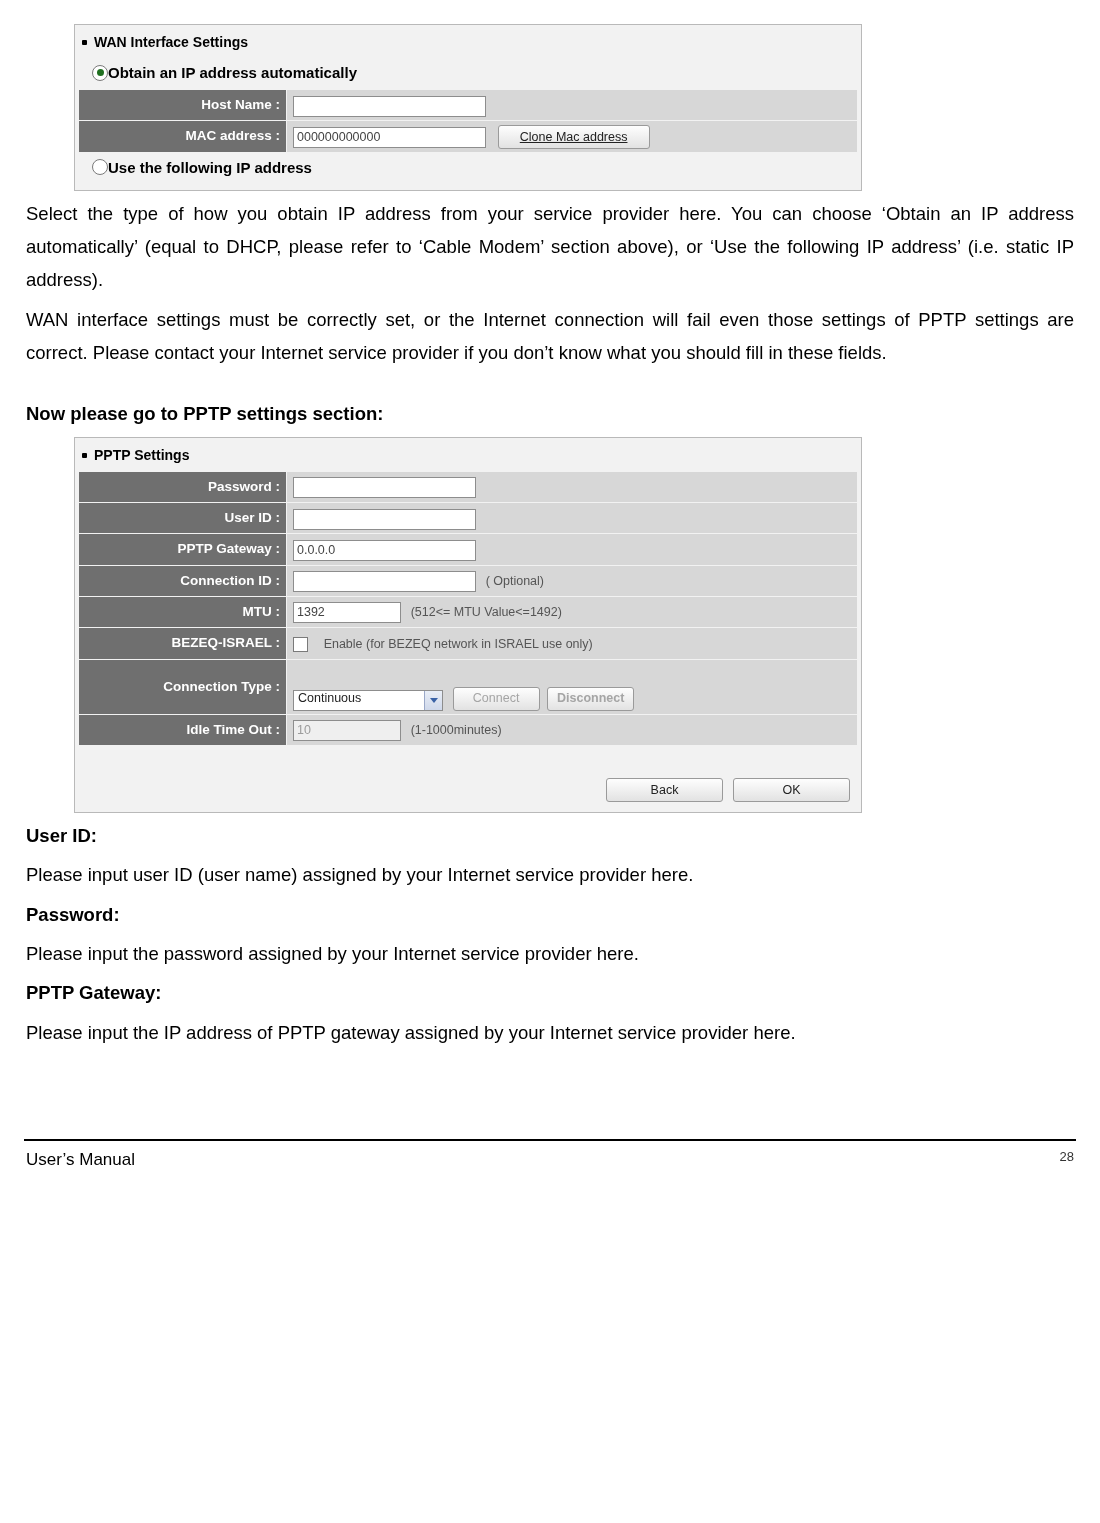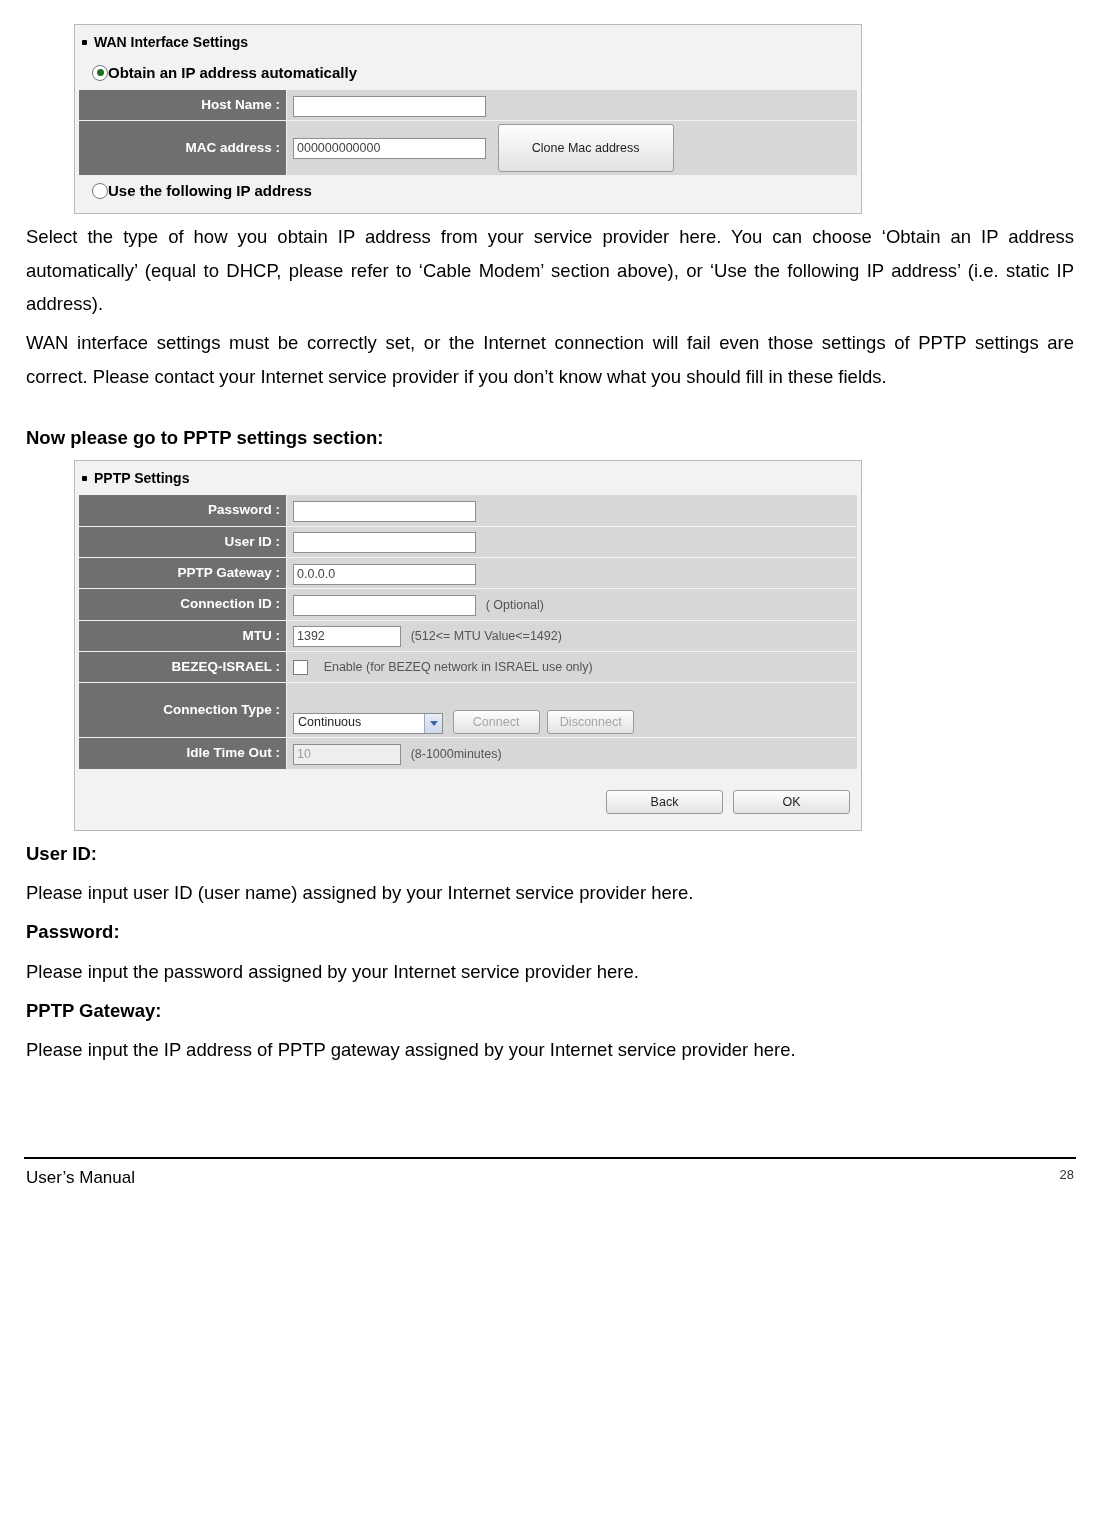--- a/index.html
+++ b/index.html
@@ -20,21 +20,21 @@
     background: #f2f2f2;
     border: 1px solid #b9b9b9;
     padding: 3px 3px 6px 3px;
     font-family: Verdana, Arial, sans-serif;
     font-size: 13px;
     color: #000;
     margin-bottom: 6px;
   }
   .panel2 {
     width: 780px;
-    padding-bottom: 16px;
+    padding-bottom: 10px;
   }
 
   .sect-title {
     display: flex;
     align-items: center;
     gap: 7px;
     padding: 2px 1px 3px 4px;
     font-weight: bold;
     font-size: 14px;
     text-align: center;
@@ -139,30 +139,30 @@
     align-items: center;
     justify-content: center;
     height: 22px;
     padding: 0 12px;
     font-size: 12.5px;
     border: 1px solid #9a9a9a;
     border-radius: 3px;
     background: linear-gradient(#fefefe,#e2e2e2);
     color: #222;
   }
-  .btn.w150 { width: 150px; padding: 12px; }
+  .btn.w150 { width: 150px; padding: 0; text-decoration: underline; }
   .btn.w115 { width: 115px; padding: 0; }
   .btn.w85  { width: 85px;  padding: 0; margin-top: 24px; }
   .btn.disabled { color: #a5a5a5; }
 
   .bottom-btns {
     display: flex;
     justify-content: flex-end;
     gap: 10px;
-    margin-top: 20px;
+    margin-top: 32px;
     padding-right: 8px;
   }
 
   
   .p-just {
     text-align: justify;
     margin: 6px 2px 0 2px;
   }
   .bold { font-weight: bold; }
 
@@ -273,28 +273,28 @@
     <tr>
       <td class="lbl">Connection Type :</td>
       <td class="val">
         <span class="sel">
           <span class="seltext">Continuous</span>
           <span class="selbtn">
                 <span class="tri"></span>
               </span>
         </span>
         <span class="btn w85 disabled" style="margin-left:6px;">Connect</span>
-        <span class="btn w85 disabled" style="margin-left:4px;">Disconnect</span>
+        <span class="btn w85 disabled" style="margin-left:4px;font-weight:bold;">Disconnect</span>
       </td>
     </tr>
     <tr>
       <td class="lbl">Idle Time Out :</td>
       <td class="val">
         <input class="txt nar disabled" value="10" style="">
-        <span class="hint">(8-1000minutes)</span>
+        <span class="hint">(1-1000minutes)</span>
       </td>
     </tr>
   </tbody>
     </table>
 
   <div class="bottom-btns">
     <span class="btn w115">Back</span>
     <span class="btn w115">OK</span>
   </div>
 </div>

